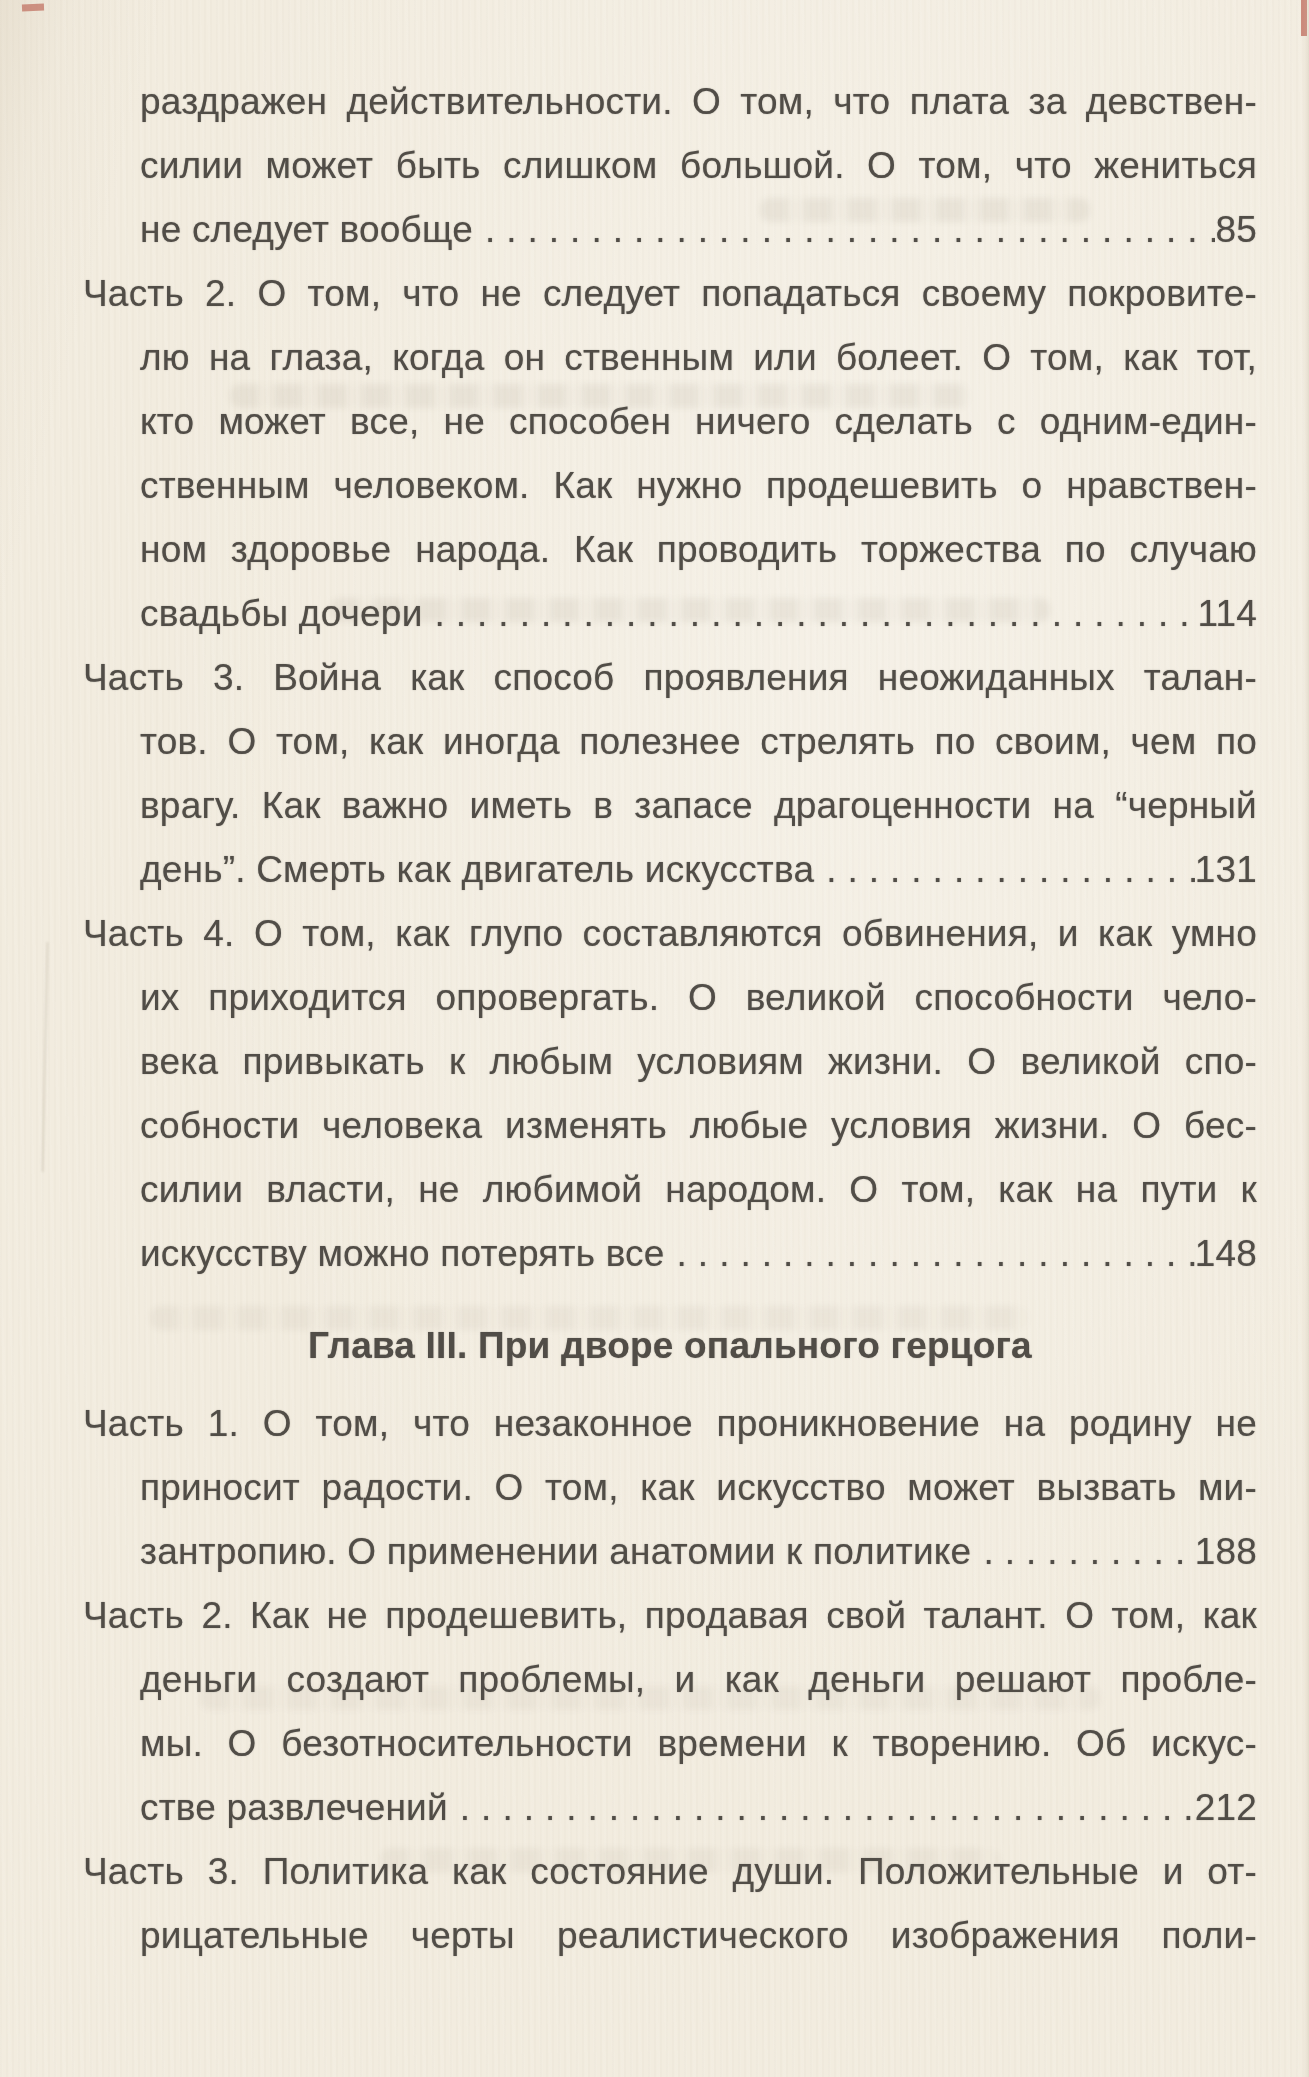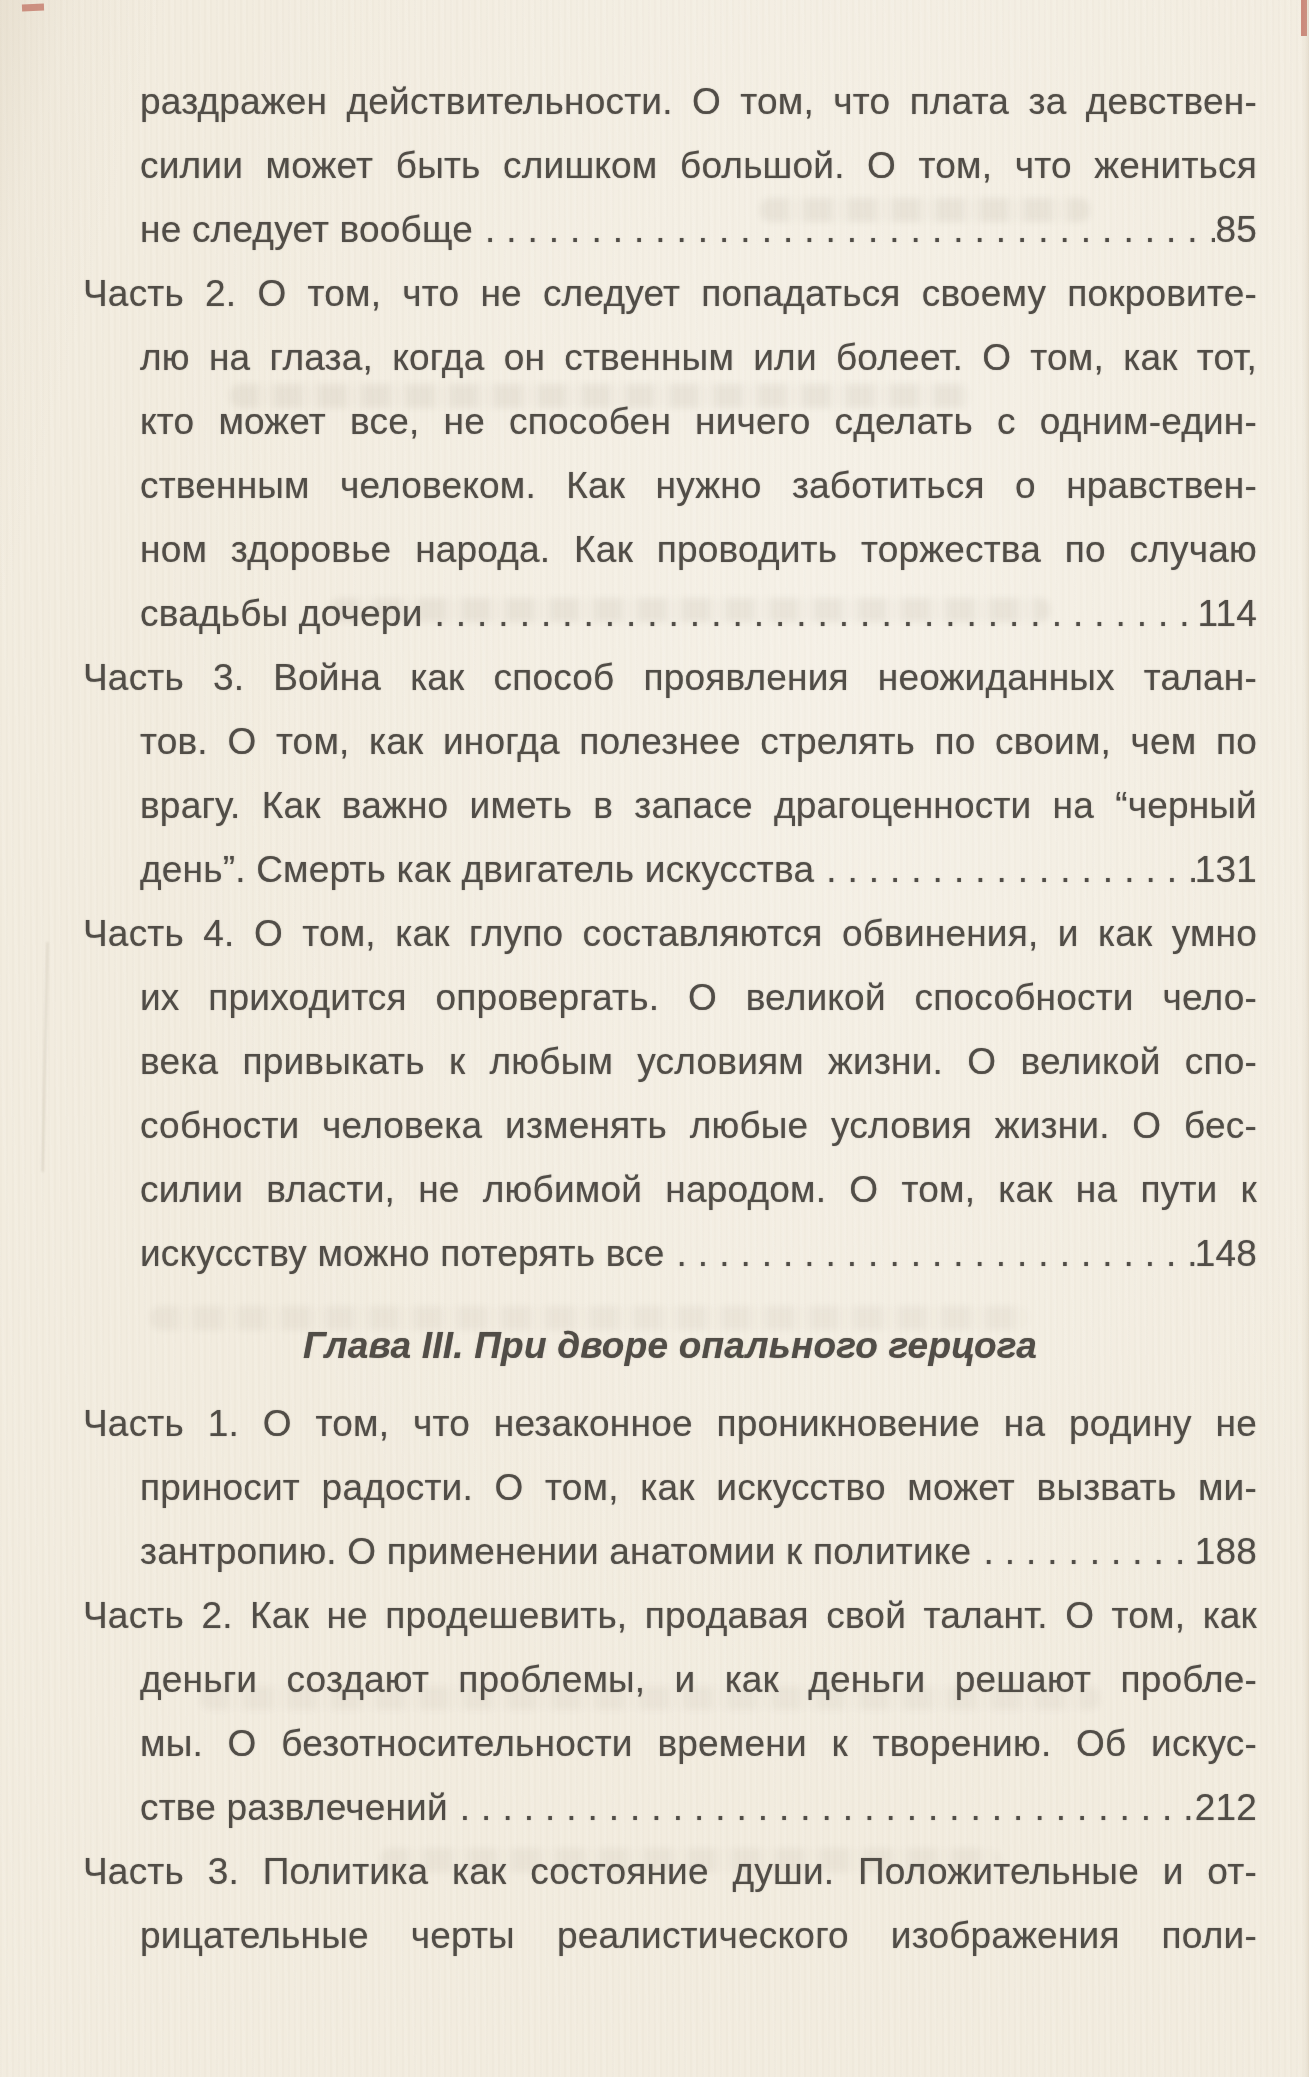--- a/index.html
+++ b/index.html
@@ -25,21 +25,21 @@
   .row.indent{padding-left:57px;}
   .row.dotted{display:flex;align-items:flex-start;}
   .row .txt{flex:0 0 auto;}
   .row .leader{
     flex:1 1 auto;overflow:hidden;white-space:nowrap;
     letter-spacing:11px;padding-left:12px;min-width:0;
   }
   .row .pg{flex:0 0 auto;}
   .heading{
     height:64px;margin-top:28px;margin-bottom:14px;
-    text-align:center;font-weight:700;white-space:nowrap;font-style:italic;
+    text-align:center;font-weight:700;white-space:nowrap;
   }
   
   .smudge{
     position:absolute;height:24px;border-radius:10px;
     background:repeating-linear-gradient(90deg, rgba(112,100,82,.14) 0 28px, rgba(112,100,82,.04) 28px 44px);
     filter:blur(3px);opacity:.6;pointer-events:none;
   }
   
   .redmark{position:absolute;background:var(--artifact-red,#b34a3a);pointer-events:none;}
   .crease{
@@ -72,21 +72,21 @@
     <div class="row fill indent">раздражен действительности. О том, что плата за девствен-</div>
     <div class="row fill indent">силии может быть слишком большой. О том, что жениться</div>
     <div class="row dotted indent">
       <span class="txt">не следует вообще</span>
       <span class="leader">..........................................................................</span>
       <span class="pg">85</span>
     </div>
     <div class="row fill">Часть 2. О том, что не следует попадаться своему покровите-</div>
     <div class="row fill indent">лю на глаза, когда он ственным или болеет. О том, как тот,</div>
     <div class="row fill indent">кто может все, не способен ничего сделать с одним-един-</div>
-    <div class="row fill indent">ственным человеком. Как нужно заботиться о нравствен-</div>
+    <div class="row fill indent">ственным человеком. Как нужно продешевить о нравствен-</div>
     <div class="row fill indent">ном здоровье народа. Как проводить торжества по случаю</div>
     <div class="row dotted indent">
       <span class="txt">свадьбы дочери</span>
       <span class="leader">..........................................................................</span>
       <span class="pg">114</span>
     </div>
     <div class="row fill">Часть 3. Война как способ проявления неожиданных талан-</div>
     <div class="row fill indent">тов. О том, как иногда полезнее стрелять по своим, чем по</div>
     <div class="row fill indent">врагу. Как важно иметь в запасе драгоценности на “черный</div>
     <div class="row dotted indent">

